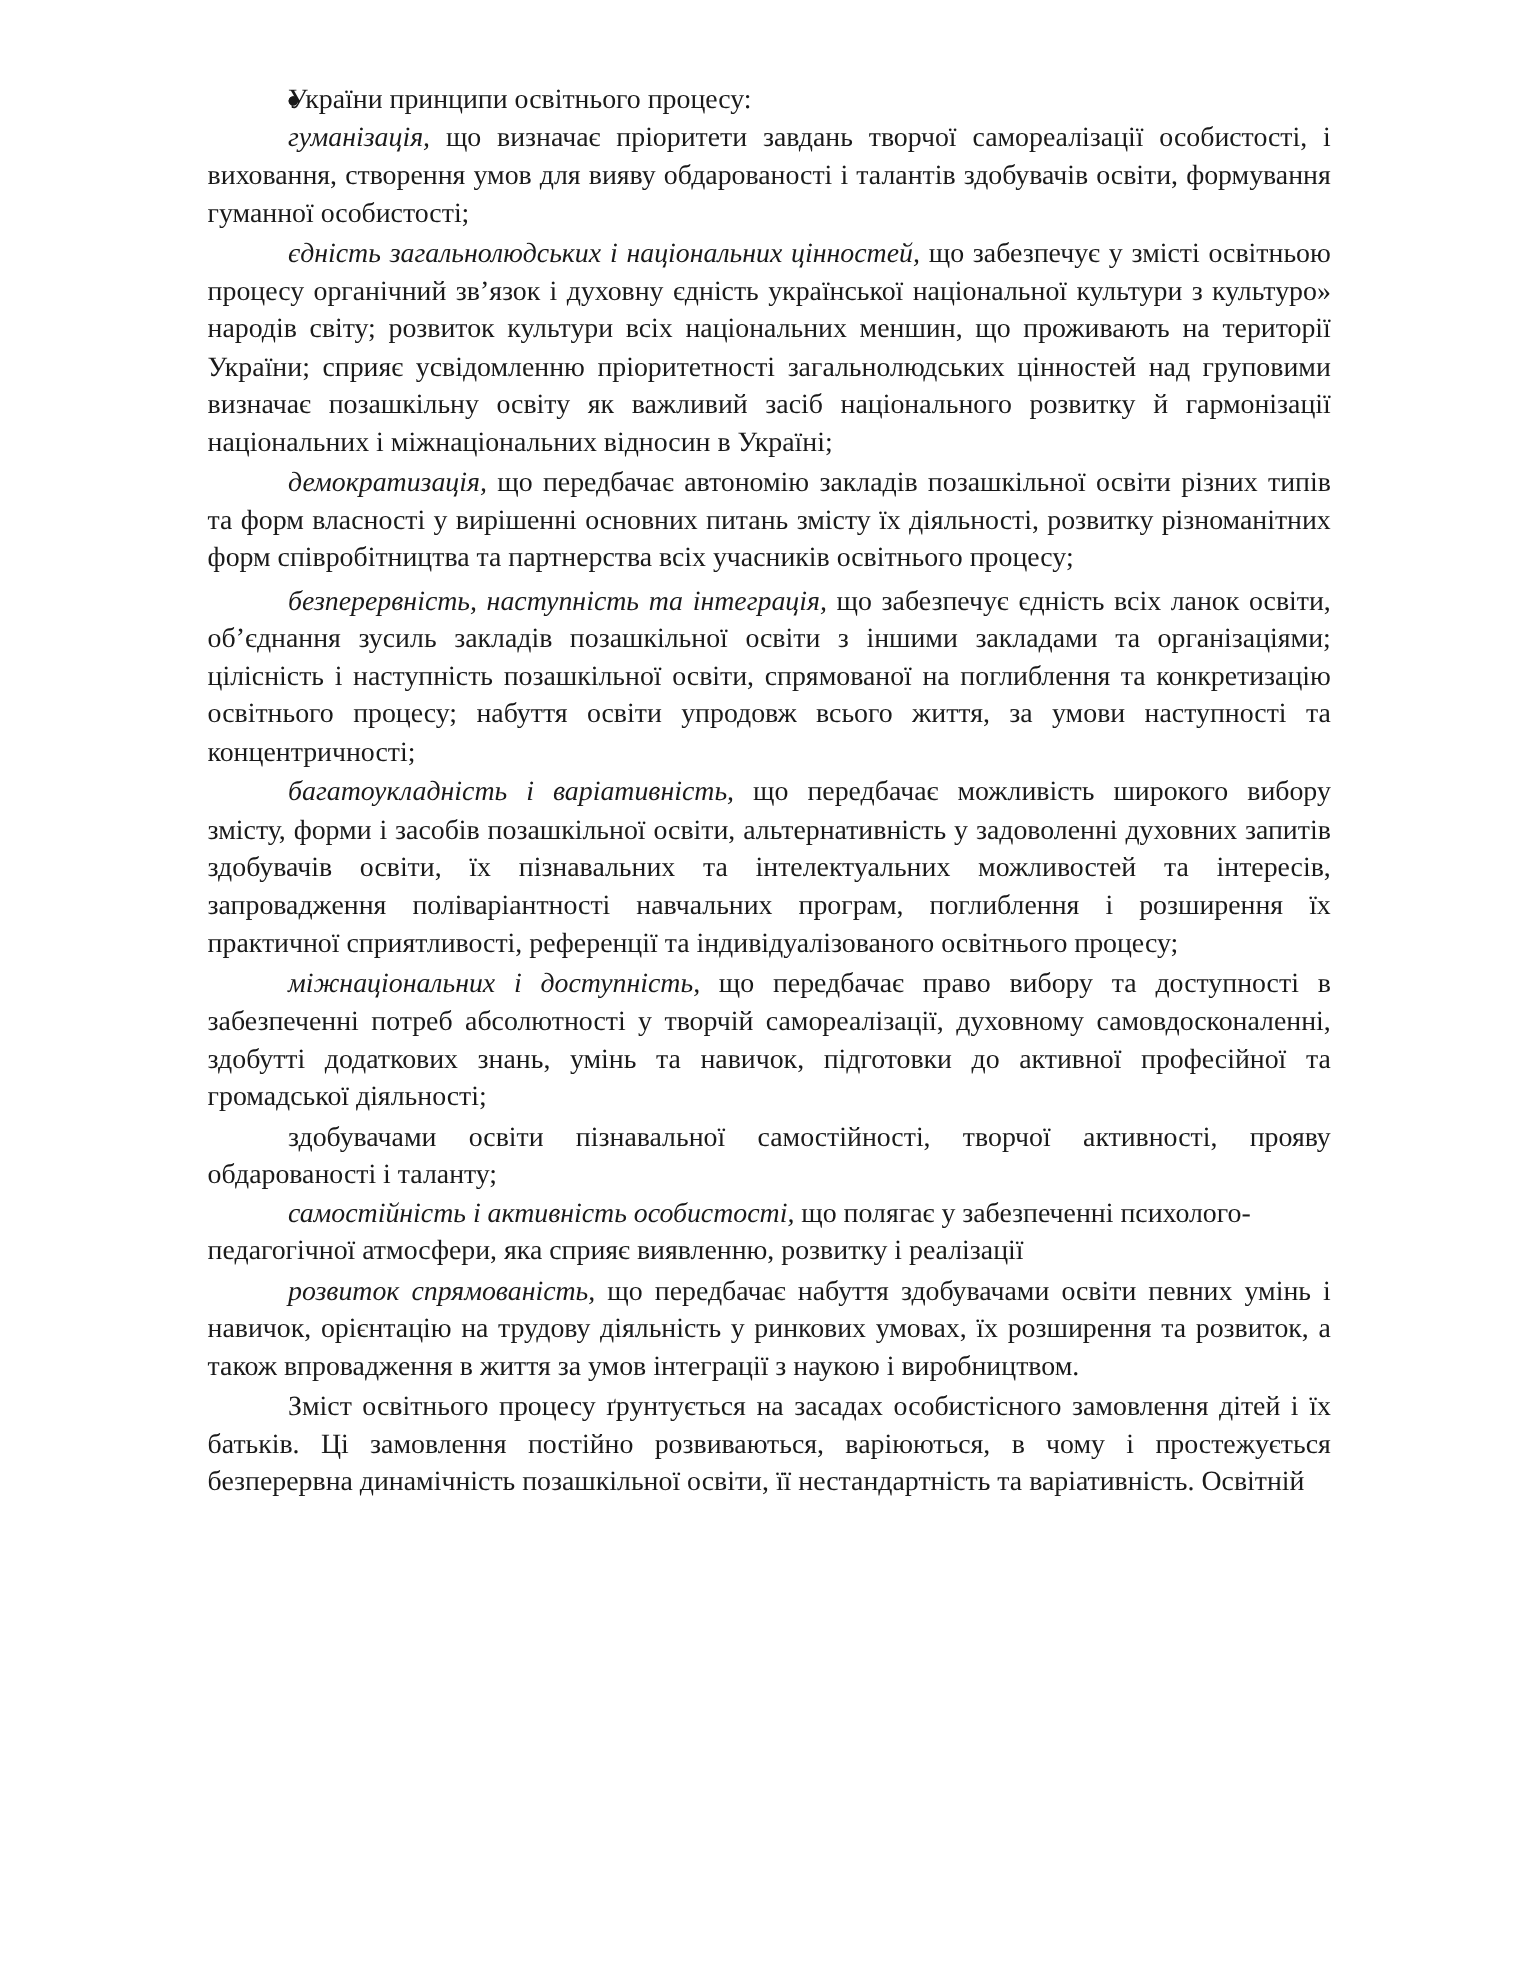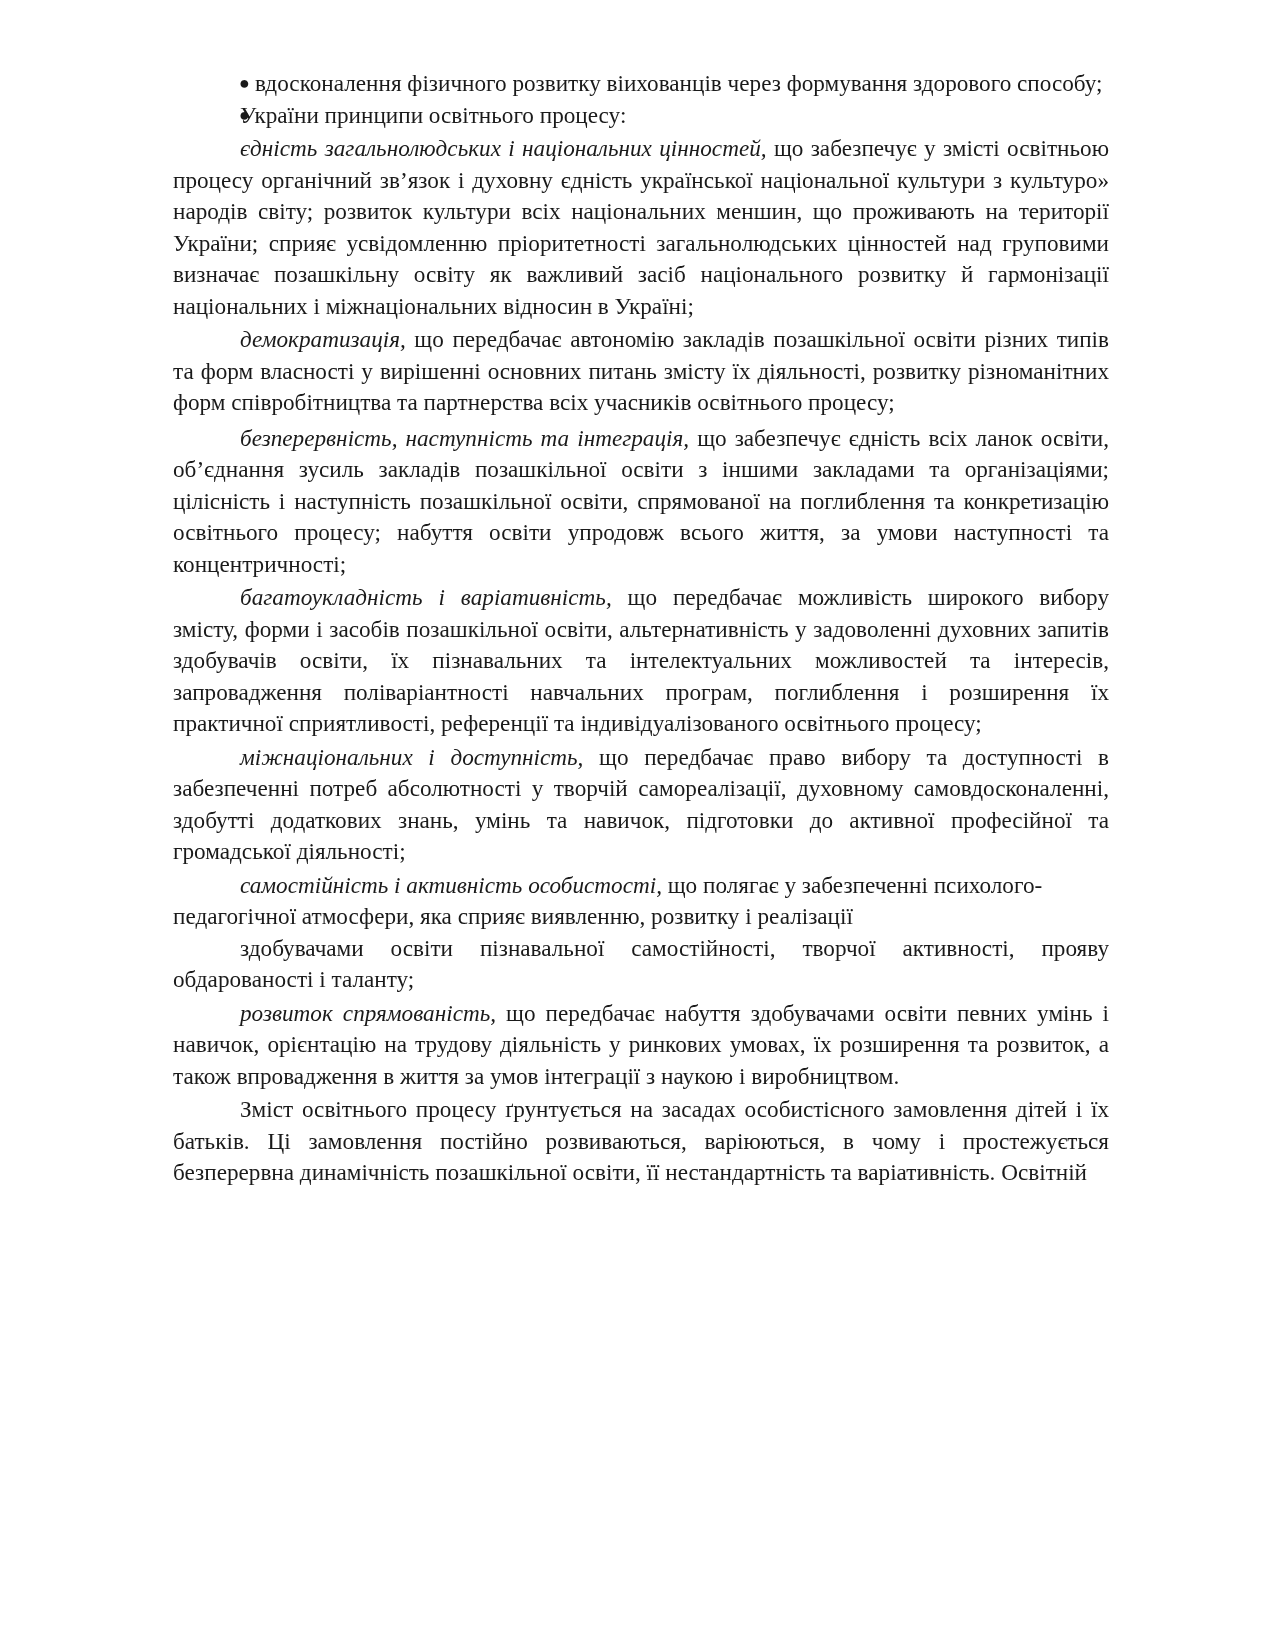--- a/index.html
+++ b/index.html
@@ -30,41 +30,41 @@
   .term { font-style: italic; }
   .gap { height: 2px; }
 </style>
 </head>
 <body>
 
 <div class="page">
 
   <p class="bullet">
     <span class="dot">●</span>
-    <span>вдосконалення фізичного розвитку віихованців через формування здорового способу;</span>
   </p>
   <p class="bullet">
     <span class="dot">●</span>
   </p>
 
   <p class="p">України принципи освітнього процесу:</p>
 
+  <p class="p"><span class="term">гуманізація,</span><span> що визначає пріоритети завдань творчої самореалізації особистості, і виховання, створення умов для вияву обдарованості і талантів здобувачів освіти, формування гуманної особистості;</span></p>
   <div class="gap"></div>
   <p class="p"><span class="term">єдність загальнолюдських і національних цінностей,</span><span> що забезпечує у змісті освітньою процесу органічний зв’язок і духовну єдність української національної культури з культуро» народів світу; розвиток культури всіх національних меншин, що проживають на території України; сприяє усвідомленню пріоритетності загальнолюдських цінностей над груповими визначає позашкільну освіту як важливий засіб національного розвитку й гармонізації національних і міжнаціональних відносин в Україні;</span></p>
   <div class="gap"></div>
   <p class="p"><span class="term">демократизація,</span><span> що передбачає автономію закладів позашкільної освіти різних типів та форм власності у вирішенні основних питань змісту їх діяльності,  розвитку різноманітних форм співробітництва та партнерства всіх учасників освітнього процесу;</span></p>
   <div class="gap"></div>
   <div class="gap"></div>
   <p class="p"><span class="term">безперервність, наступність та інтеграція,</span><span> що забезпечує єдність всіх ланок освіти, об’єднання зусиль закладів позашкільної освіти з іншими закладами та організаціями; цілісність і наступність позашкільної освіти, спрямованої на поглиблення та конкретизацію освітнього процесу; набуття освіти упродовж всього життя, за умови наступності та концентричності;</span></p>
   <div class="gap"></div>
   <p class="p"><span class="term">багатоукладність і варіативність,</span><span> що передбачає можливість широкого вибору змісту, форми і засобів позашкільної освіти, альтернативність у задоволенні духовних запитів здобувачів освіти, їх пізнавальних та інтелектуальних можливостей та інтересів, запровадження поліваріантності навчальних програм, поглиблення і розширення їх практичної сприятливості, референції та індивідуалізованого освітнього процесу;</span></p>
   <div class="gap"></div>
   <p class="p"><span class="term">міжнаціональних і доступність,</span><span> що передбачає право вибору та доступності в забезпеченні потреб абсолютності у творчій самореалізації, духовному самовдосконаленні, здобутті додаткових знань, умінь та навичок, підготовки до активної професійної та громадської діяльності;</span></p>
   <div class="gap"></div>
+  <p class="p">здобувачами освіти пізнавальної самостійності, творчої активності, прояву обдарованості і таланту;</p>
+
   <p class="p" style="text-align:left;"><span class="term">самостійність і активність особистості,</span><span> що полягає у забезпеченні психолого-педагогічної атмосфери, яка сприяє виявленню, розвитку і реалізації</span></p>
-
-  <p class="p">здобувачами освіти пізнавальної самостійності, творчої активності, прояву обдарованості і таланту;</p>
   <div class="gap"></div>
   <p class="p"><span class="term">розвиток спрямованість,</span><span> що передбачає набуття здобувачами освіти певних умінь і навичок, орієнтацію на трудову діяльність у ринкових умовах, їх розширення та розвиток, а також впровадження в життя за умов інтеграції з наукою і виробництвом.</span></p>
   <div class="gap"></div>
   <p class="p">Зміст освітнього процесу ґрунтується на засадах особистісного замовлення дітей і їх батьків. Ці замовлення постійно розвиваються, варіюються, в чому і простежується безперервна динамічність позашкільної освіти, її нестандартність та варіативність. Освітній</p>
 
 </div>
 
 </body></html>

